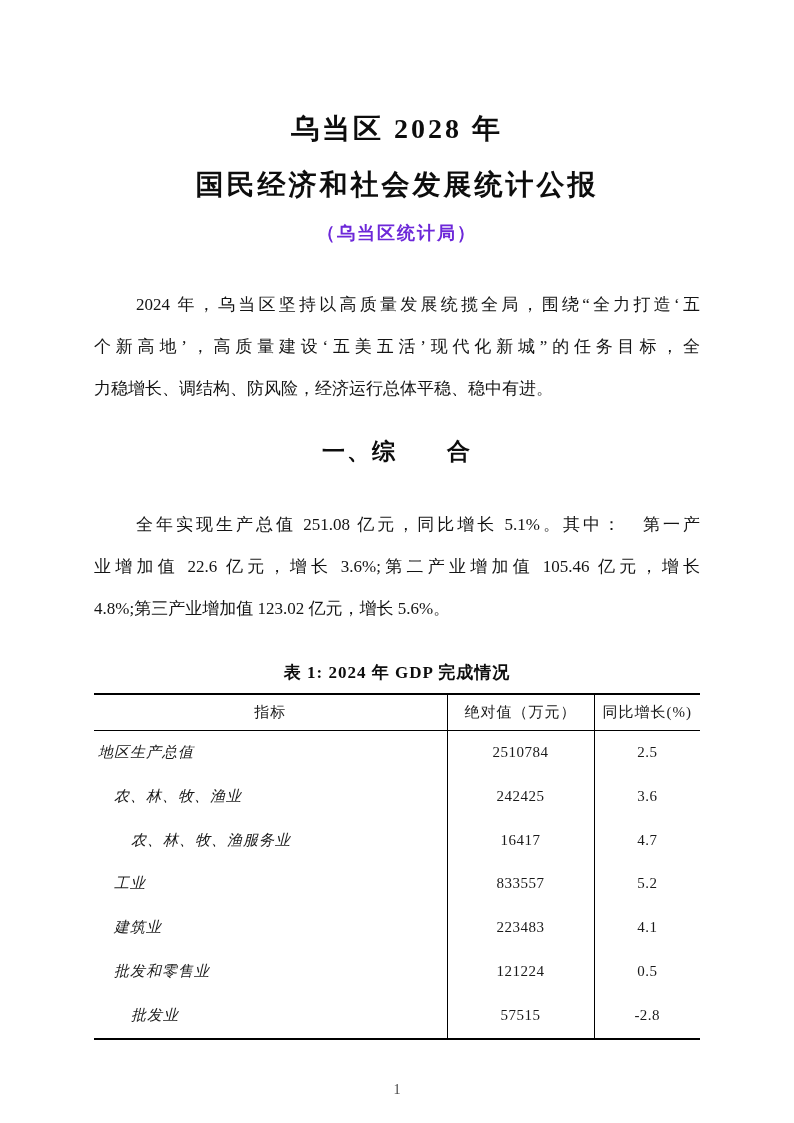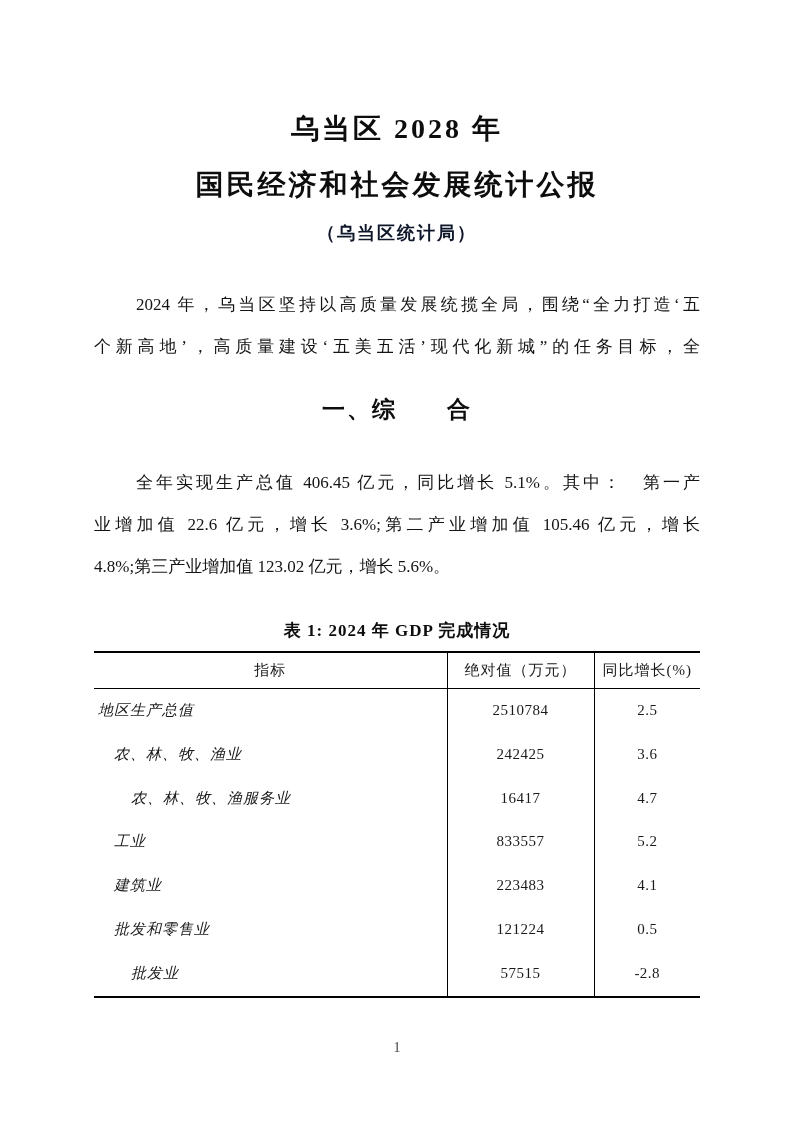--- a/index.html
+++ b/index.html
@@ -26,21 +26,21 @@
   .doc-title-1 { margin-top: 112px; }
   .doc-title-2 { margin-top: 22px; }
   .doc-subtitle {
     margin-top: 19px;
     text-align: center;
     font-family: "Liberation Sans", "DejaVu Sans", sans-serif;
     font-weight: 700;
     font-size: 18px;
     line-height: 25px;
     letter-spacing: 2px;
-    color: #0f172a;
+    color: #6d28d9;
   }
   .para { width: 606px; }
   .para-1 { margin-top: 38px; }
   .para-2 { margin-top: 39px; }
   .pline {
     font-size: 17px;
     line-height: 42px;
     white-space: normal;
     color: #141414;
   }
@@ -105,26 +105,27 @@
 
 <div class="page">
 
   <div class="doc-title doc-title-1">乌当区 2028 年</div>
   <div class="doc-title doc-title-2">国民经济和社会发展统计公报</div>
   <div class="doc-subtitle">（乌当区统计局）</div>
 
   <div class="para para-1">
     <div class="pline pline-first pline-just">2024 年，乌当区坚持以高质量发展统揽全局，围绕“全力打造‘五</div>
     <div class="pline pline-just">个新高地’，高质量建设‘五美五活’现代化新城”的任务目标，全</div>
+    <div class="pline">力稳增长、调结构、防风险，经济运行总体平稳、稳中有进。</div>
   </div>
 
   <div class="section-heading">一、综　　合</div>
 
   <div class="para para-2">
-    <div class="pline pline-first pline-just">全年实现生产总值 406.45 亿元，同比增长 5.1%。其中：　第一产</div>
+    <div class="pline pline-first pline-just">全年实现生产总值 251.08 亿元，同比增长 5.1%。其中：　第一产</div>
     <div class="pline pline-just">业增加值 22.6 亿元，增长 3.6%;第二产业增加值 105.46 亿元，增长</div>
     <div class="pline">4.8%;第三产业增加值 123.02 亿元，增长 5.6%。</div>
   </div>
 
   <div class="table-title">表 1: 2024 年 GDP 完成情况</div>
 
   <table class="gdp">
     <colgroup>
         <col class="c1">
         <col class="c2">

